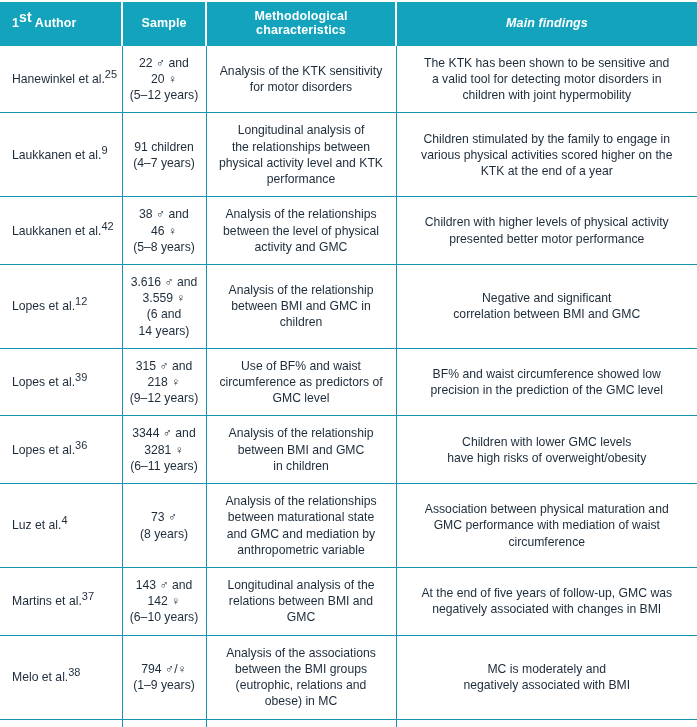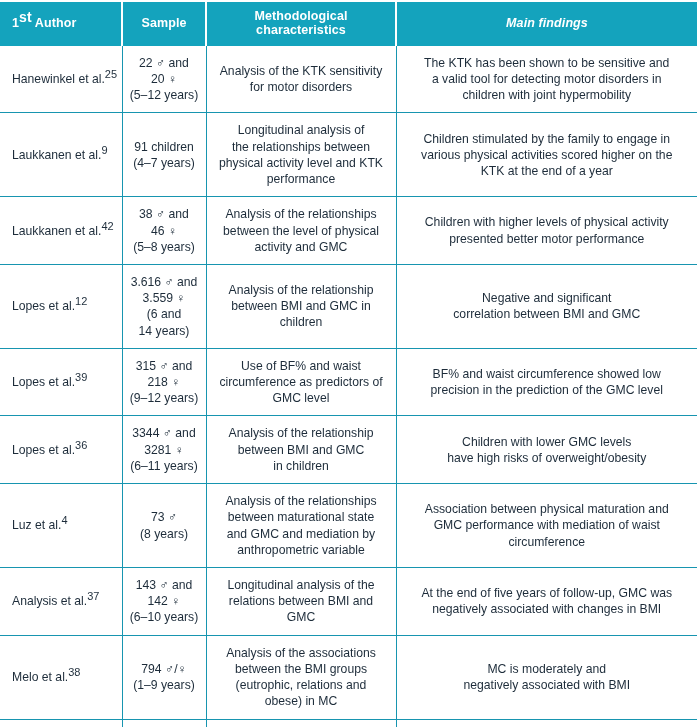--- a/index.html
+++ b/index.html
@@ -190,21 +190,21 @@
 (8 years)</td>
           <td class="cell-method nowrapline">Analysis of the relationships
 between maturational state
 and GMC and mediation by
 anthropometric variable</td>
           <td class="cell-findings nowrapline">Association between physical maturation and
 GMC performance with mediation of waist
 circumference</td>
         </tr>
         <tr>
-          <td class="cell-author nowrapline"><span>Analysis et al.</span><sup class="ref">37</sup></td>
+          <td class="cell-author nowrapline"><span>Martins et al.</span><sup class="ref">37</sup></td>
           <td class="cell-sample nowrapline">143 ♂ and
 142 ♀
 (6–10 years)</td>
           <td class="cell-method nowrapline">Longitudinal analysis of the
 relations between BMI and GMC</td>
           <td class="cell-findings nowrapline">At the end of five years of follow-up, GMC was
 negatively associated with changes in BMI</td>
         </tr>
         <tr>
           <td class="cell-author nowrapline"><span>Melo et al.</span><sup class="ref">38</sup></td>

